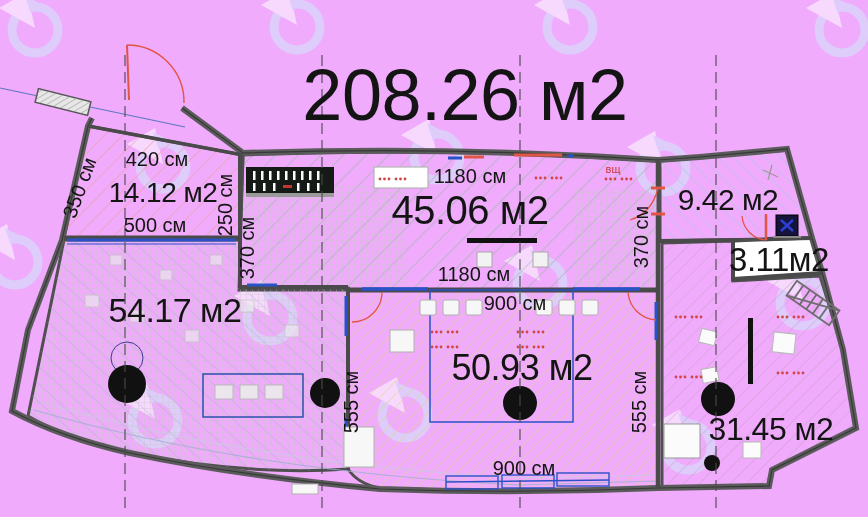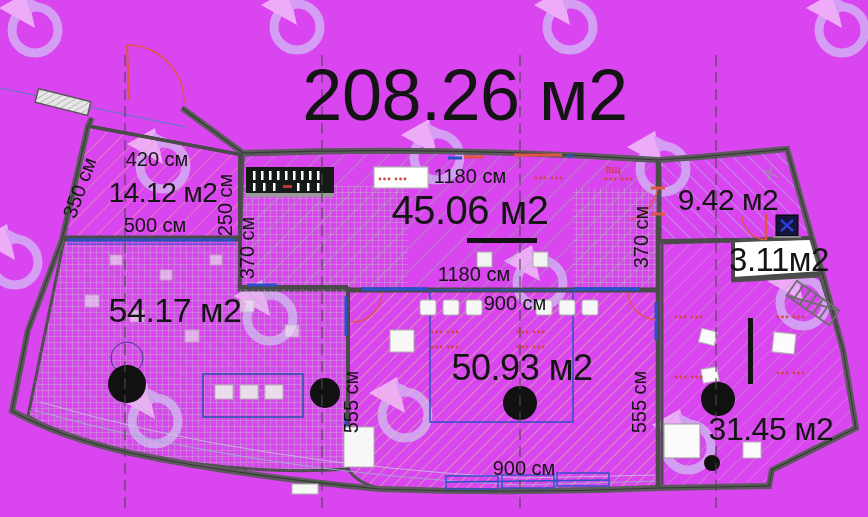--- a/index.html
+++ b/index.html
@@ -1,16 +1,16 @@
 <!DOCTYPE html>
 <html><head>
 <meta charset="utf-8">
 <style>
   html,body{margin:0;padding:0;background:#fff;}
-  #stage{position:relative;width:868px;height:517px;background:#d946ef;overflow:hidden;}
+  #stage{position:relative;width:868px;height:517px;background:#f0abfc;overflow:hidden;}
   svg{display:block;}
   text{font-family:"Liberation Sans",sans-serif;fill:#141414;}
   .area{letter-spacing:-0.5px;}
   .dim{letter-spacing:0px;}
   .note{fill:#cc3a3a;}
 </style>
 </head>
 <body>
 
 <div id="stage">

